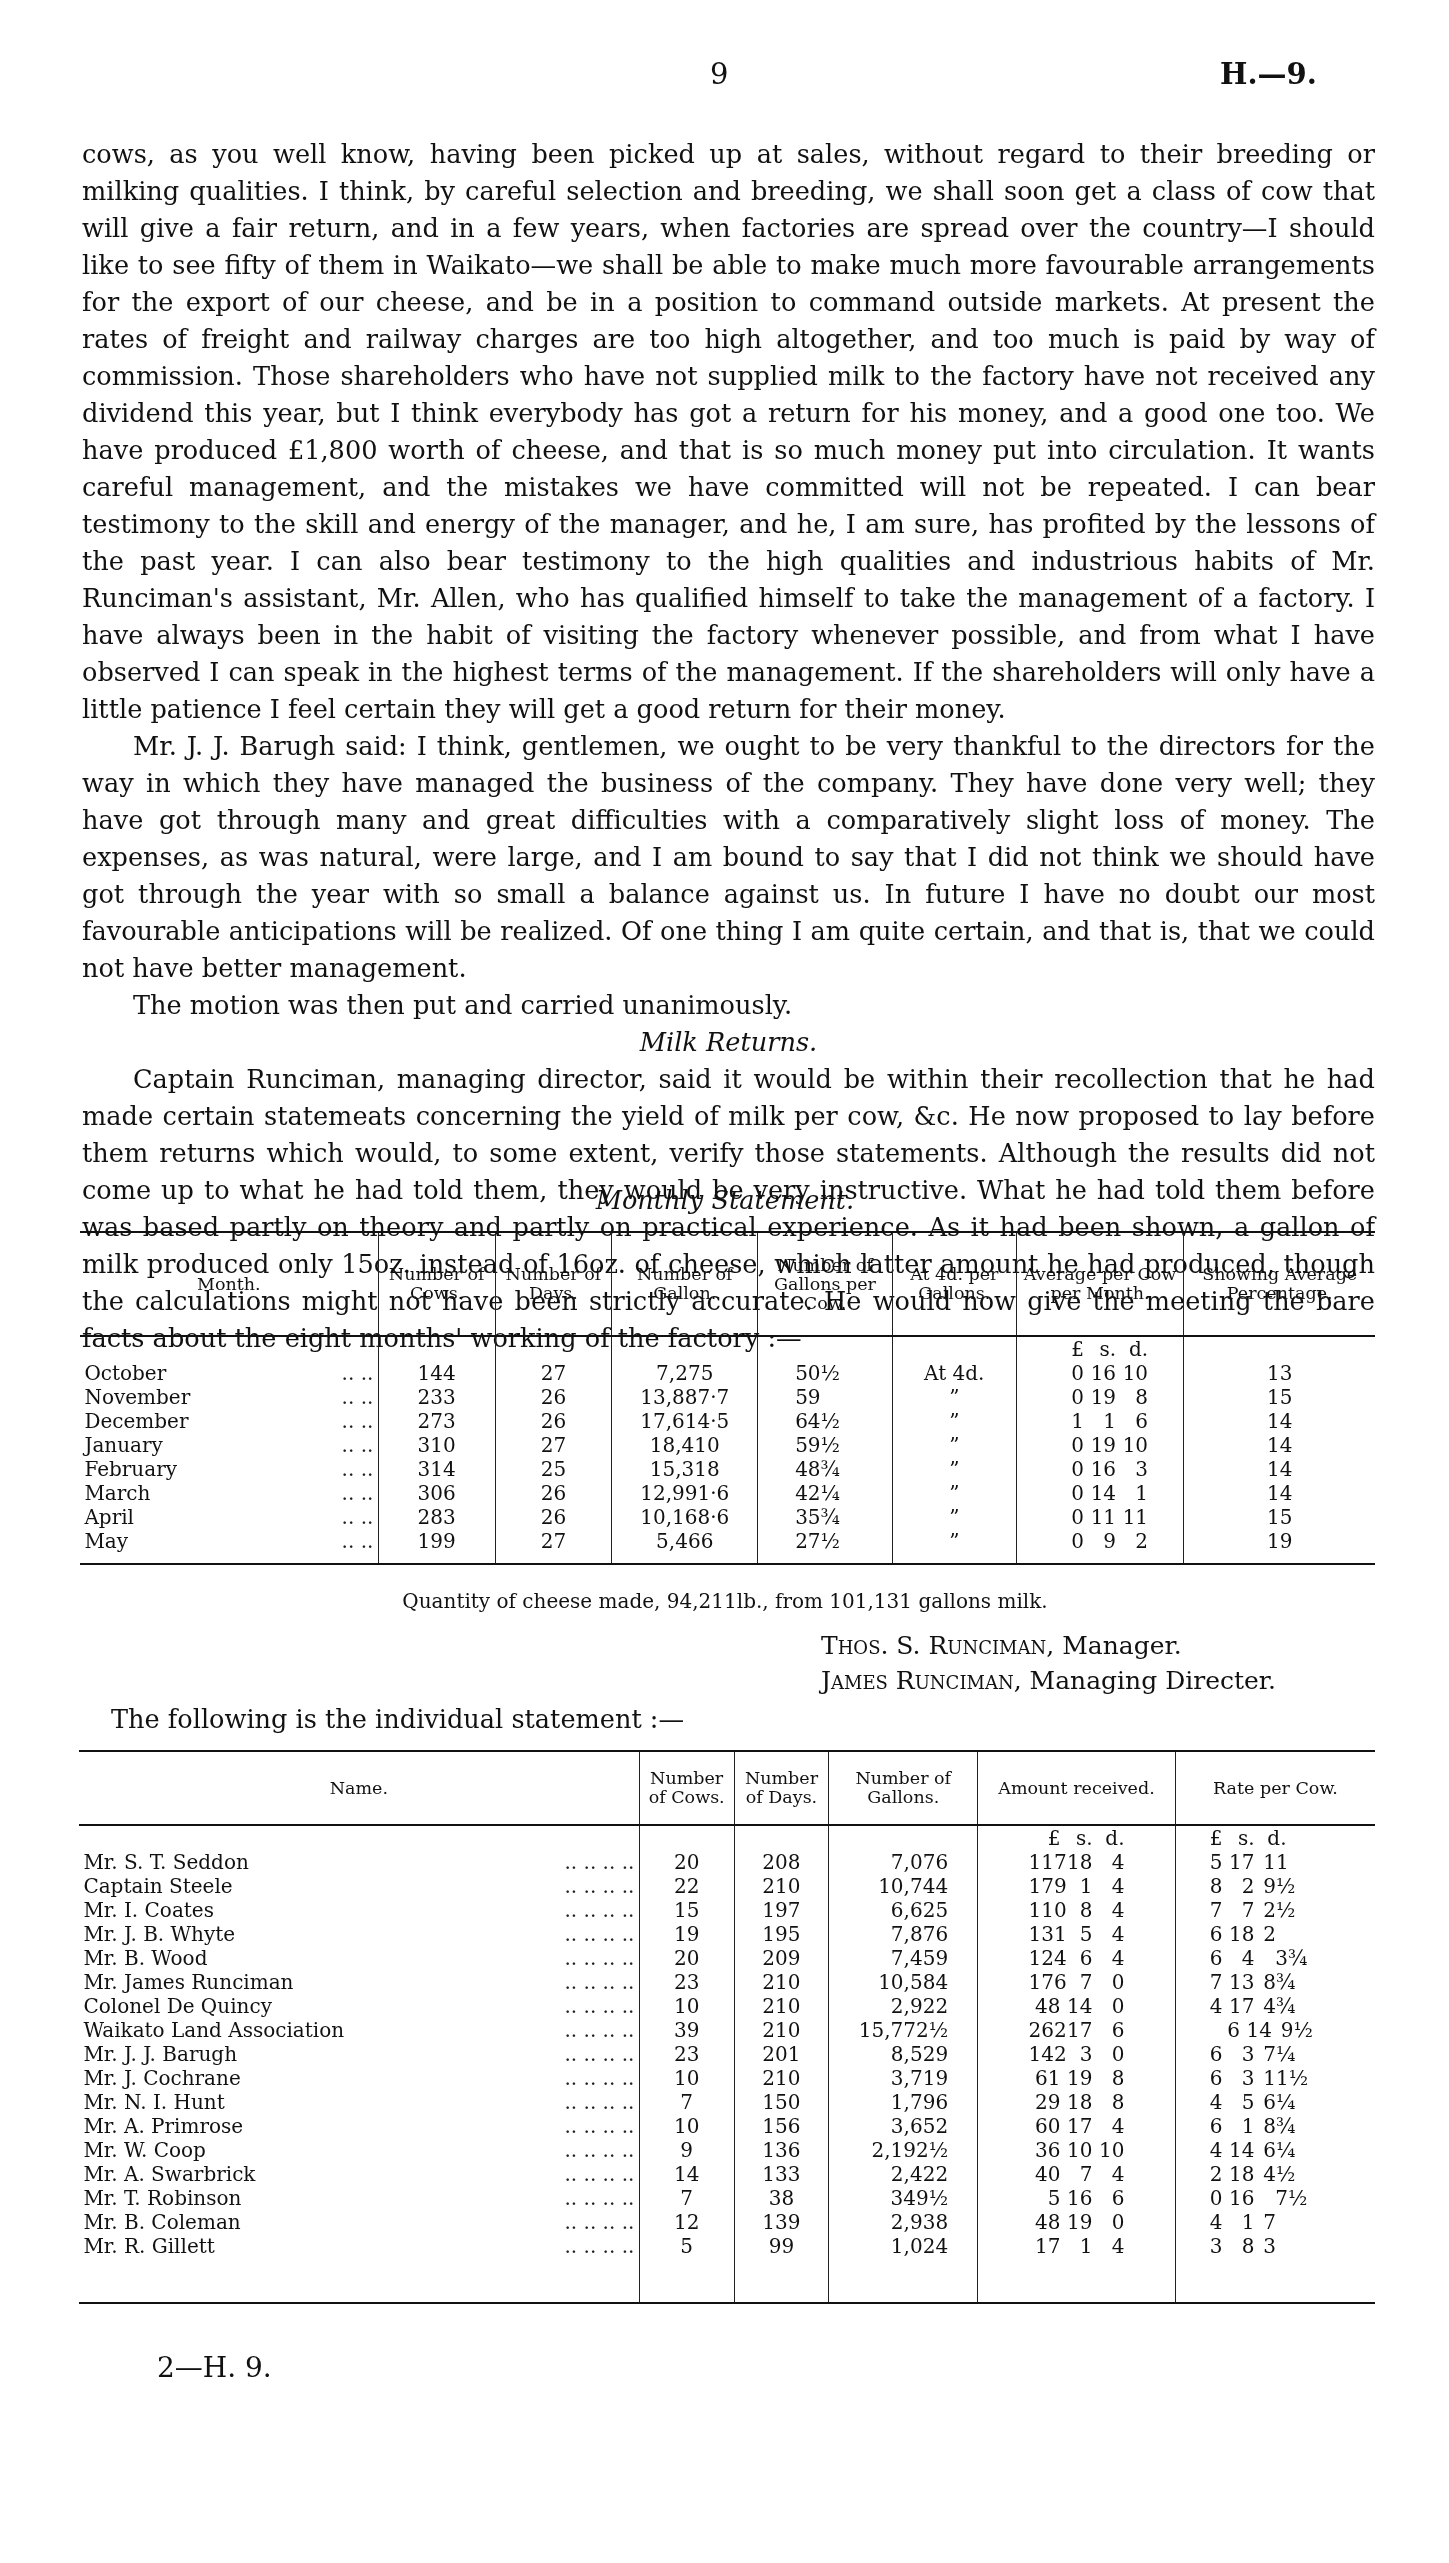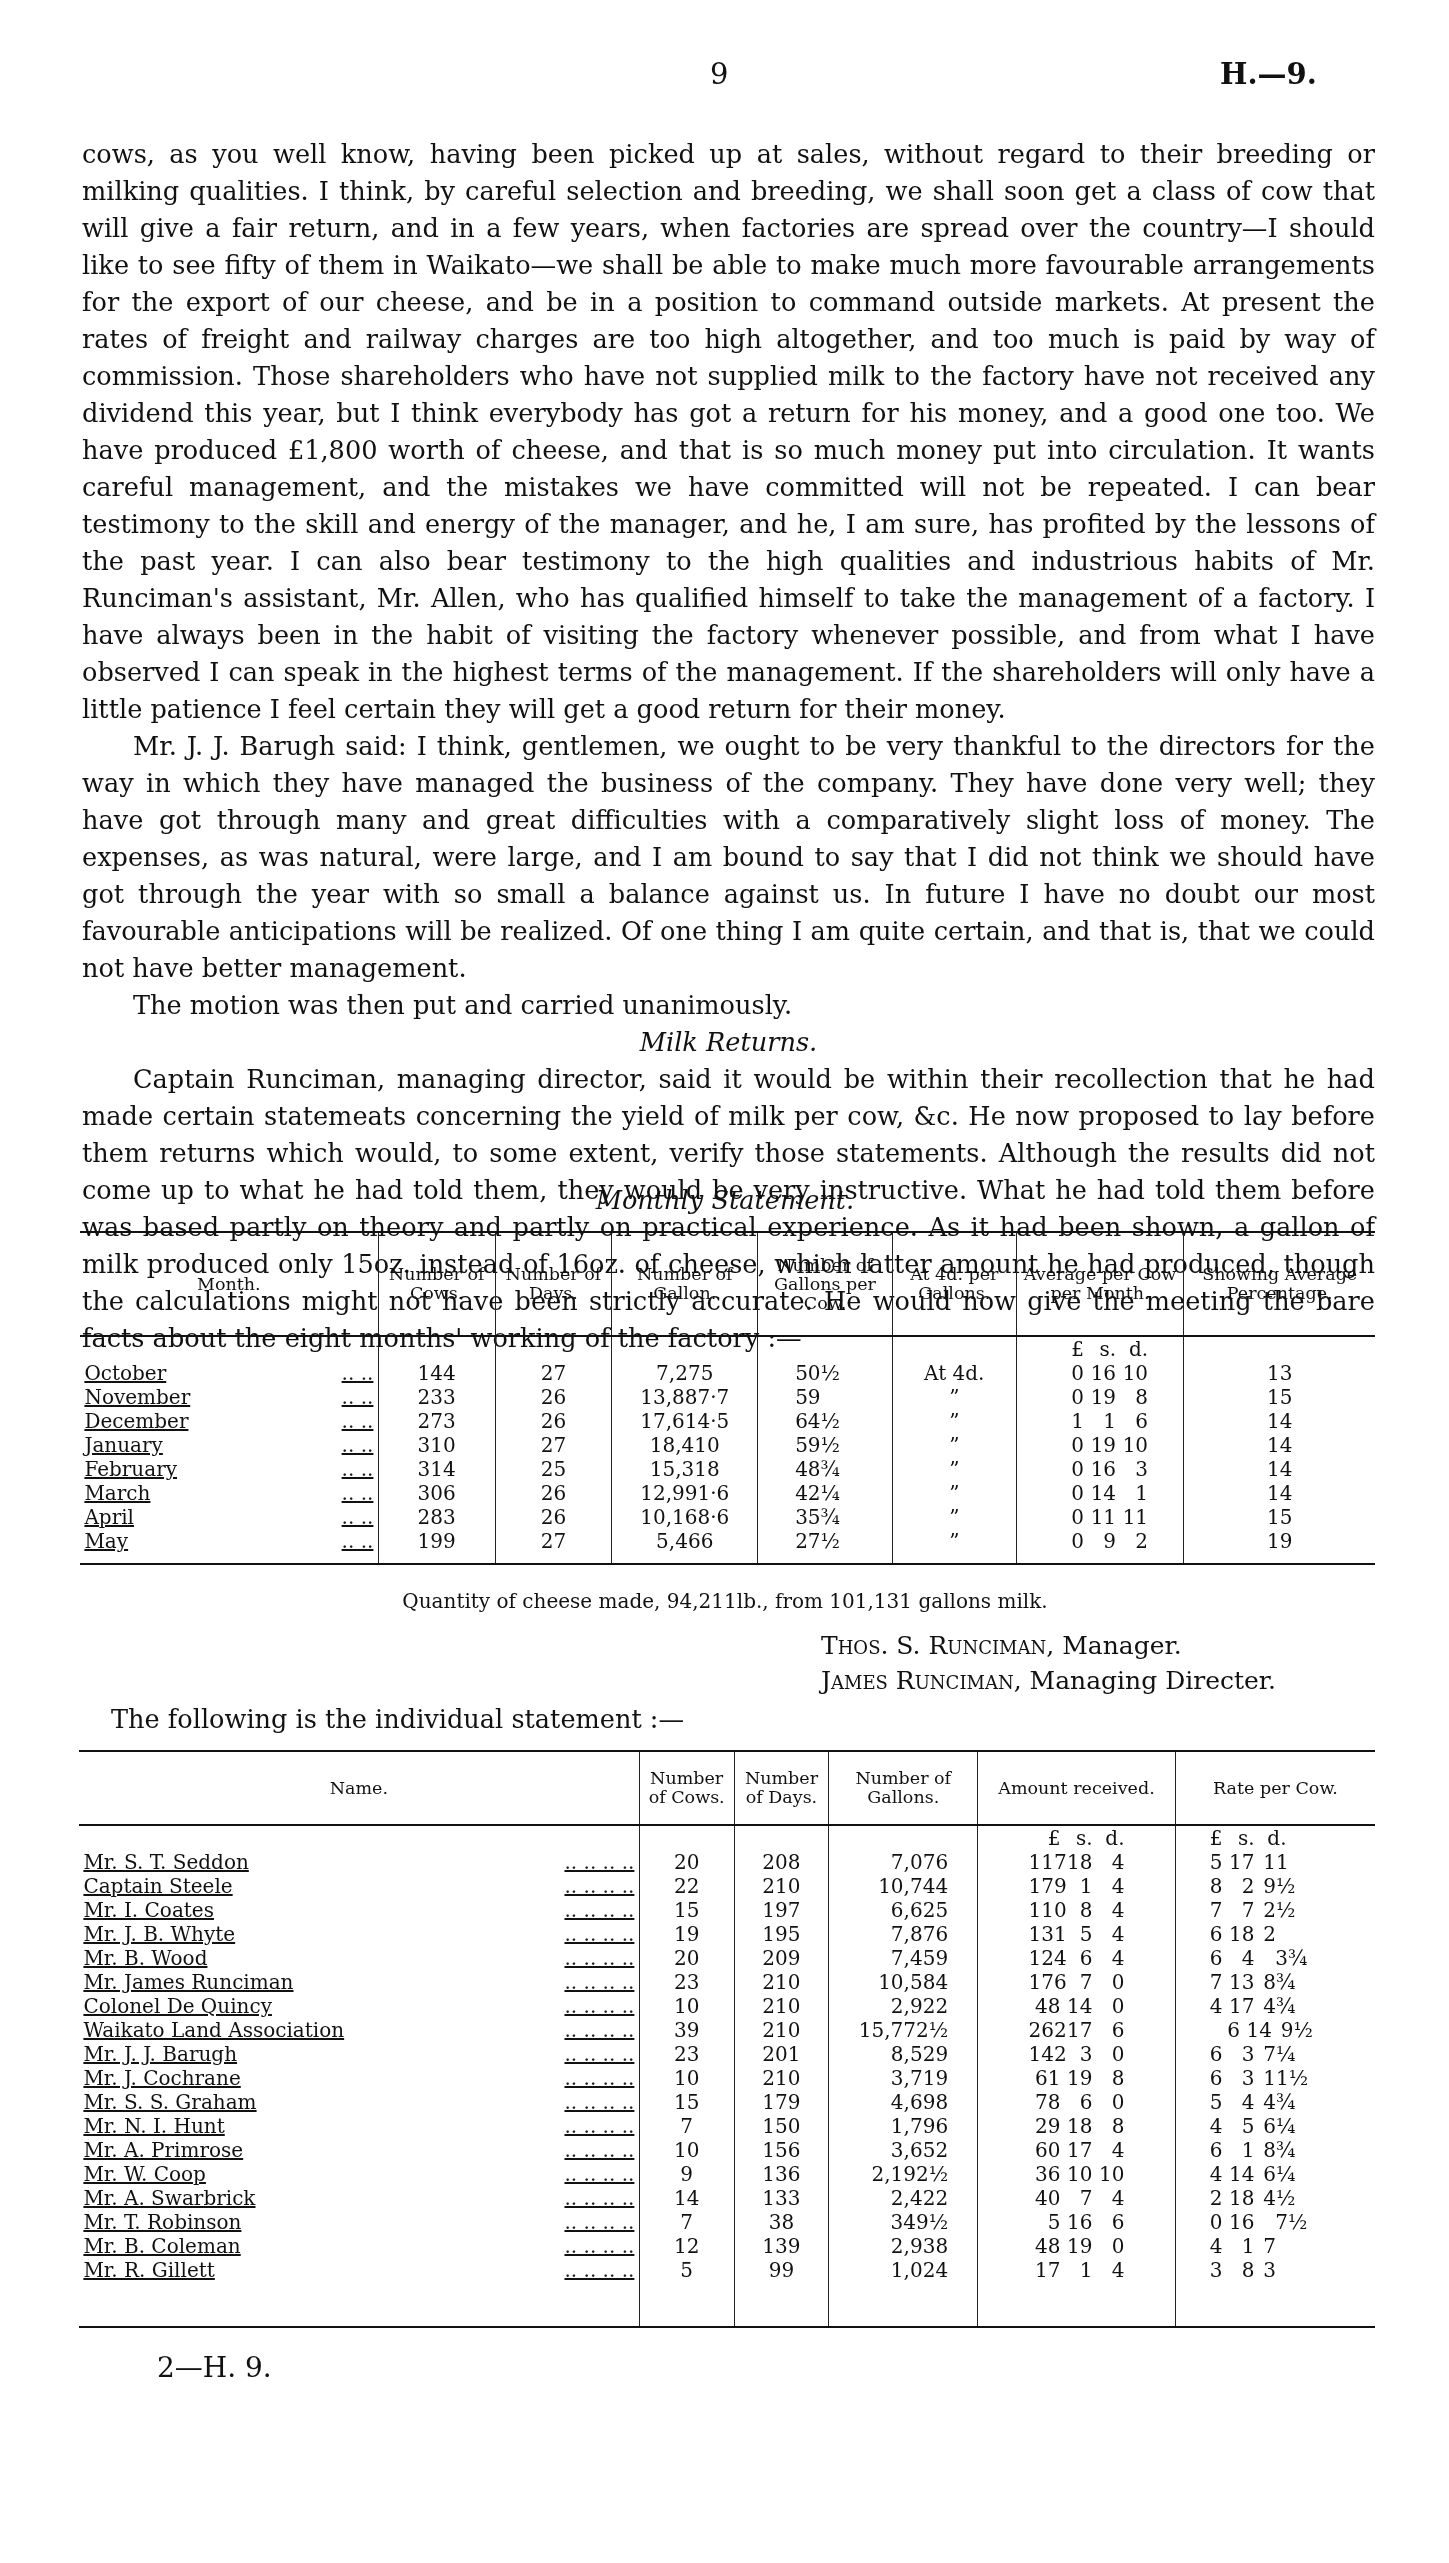--- a/index.html
+++ b/index.html
@@ -17,21 +17,21 @@
   table.stat { border-collapse:collapse; position:absolute; font-size:20px; line-height:24px; }
   table.stat th { font-weight:normal; font-size:17.5px; line-height:19px; text-align:center; vertical-align:middle;
                   border-left:1.5px solid #222; padding:0 2.9px; }
   table.stat th:first-child, table.stat td:first-child { border-left:none; }
   table.stat td { border-left:1.5px solid #222; padding:0 4.4px; vertical-align:top; white-space:nowrap; }
   table.stat thead tr { border-top:2.9px solid #111; border-bottom:2.2px solid #111; }
   table.stat tbody tr:last-child { border-bottom:2.9px solid #111; }
   .num { text-align:right; }
   .ctr { text-align:center; }
   .dots { color:#222; letter-spacing:0; }
-  .name-cell { display:flex; justify-content:space-between;text-decoration:underline; }
+  .name-cell { display:flex; justify-content:space-between; }
 
   #monthly { top:1231px; left:80px; width:1295px; }
   #monthly thead th { height:102px; }
   .unit-row td { padding-top:19px; }
   .lsd { display:inline-block; width:32px; text-align:right; }
 
   .footnote { position:absolute; top:1589px; left:0; width:1450px; text-align:center; font-size:20px; }
   .signatures { position:absolute; top:1628px; left:821px; font-size:25px; line-height:35px; }
   .smallcaps { font-variant:small-caps; }
   .intro-line { position:absolute; top:1704px; left:111px; font-size:25.6px; }
@@ -376,33 +376,20 @@
         </td>
         <td class="ctr">10</td>
         <td class="ctr">210</td>
         <td class="num" style="padding-right:29px">3,719</td>
         <td class="ctr"><span class="lsd">61</span><span class="lsd">19</span><span class="lsd">8</span></td>
         <td style="padding-left:14.6px"><span class="lsd">6</span><span class="lsd">3</span><span class="lsd" style="text-align:left;padding-left:8.8px;width:44px">11½</span></td>
       </tr>
       <tr>
         <td>
           <div class="name-cell">
-            <span>Mr. S. S. Graham</span>
-            <span class="dots">..     ..     ..     ..</span>
-          </div>
-        </td>
-        <td class="ctr">15</td>
-        <td class="ctr">179</td>
-        <td class="num" style="padding-right:29px">4,698</td>
-        <td class="ctr"><span class="lsd">78</span><span class="lsd">6</span><span class="lsd">0</span></td>
-        <td style="padding-left:14.6px"><span class="lsd">5</span><span class="lsd">4</span><span class="lsd" style="text-align:left;padding-left:8.8px;width:44px">4¾</span></td>
-      </tr>
-      <tr>
-        <td>
-          <div class="name-cell">
             <span>Mr. N. I. Hunt</span>
             <span class="dots">..     ..     ..     ..</span>
           </div>
         </td>
         <td class="ctr">7</td>
         <td class="ctr">150</td>
         <td class="num" style="padding-right:29px">1,796</td>
         <td class="ctr"><span class="lsd">29</span><span class="lsd">18</span><span class="lsd">8</span></td>
         <td style="padding-left:14.6px"><span class="lsd">4</span><span class="lsd">5</span><span class="lsd" style="text-align:left;padding-left:8.8px;width:44px">6¼</span></td>
       </tr>

